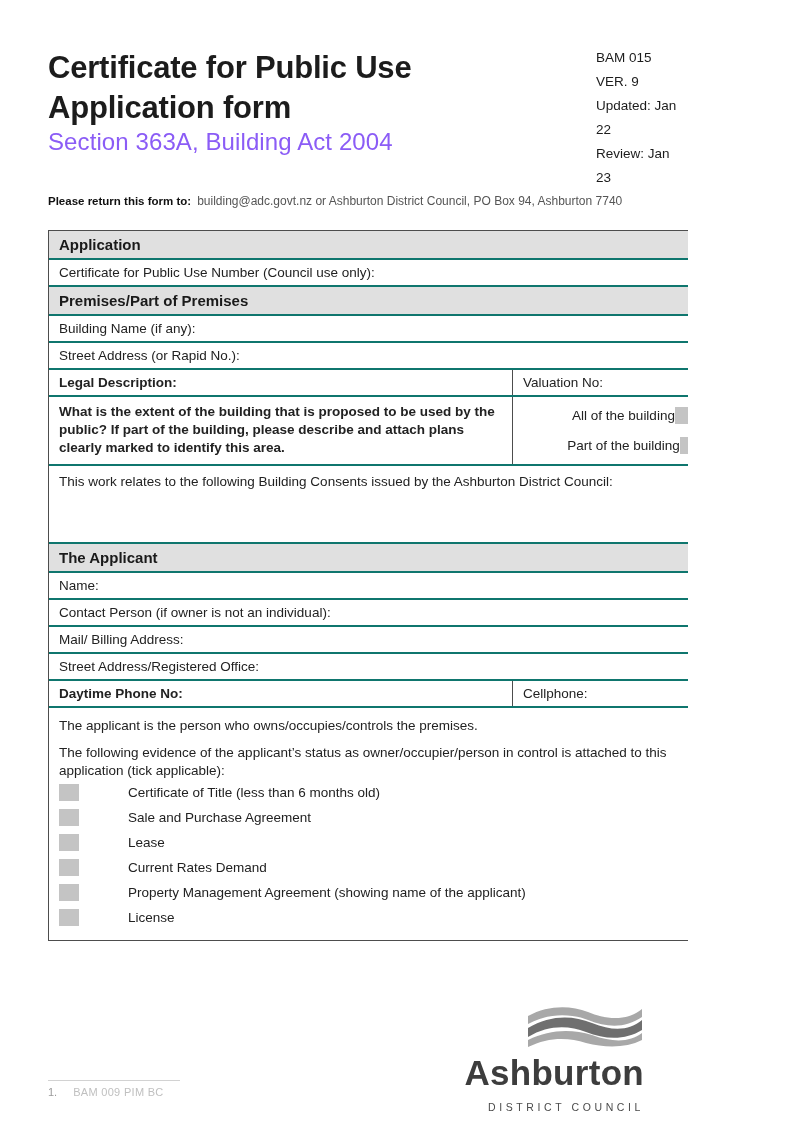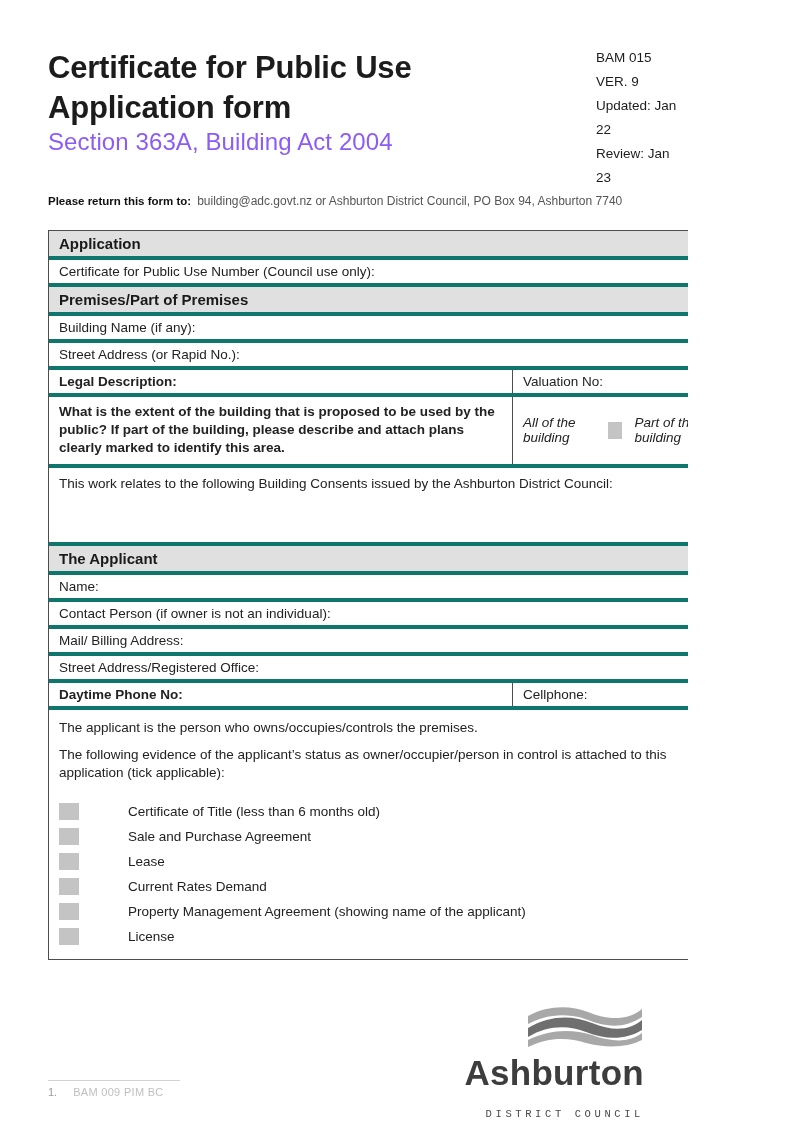--- a/index.html
+++ b/index.html
@@ -42,21 +42,21 @@
   .return-line { margin-top: 38px; font-size: 12px; }
   .return-label { font-weight: 700; color: #111; font-size: 11.5px; margin-right: 6px; }
   .return-text { color: #555; }
 
   
   .form-table {
     margin-top: 22px;
     border: 1px solid #4d4d4d;
     width: 704px;
   }
-  .form-table > div { border-bottom: 4px solid #0f766e; }
+  .form-table > div { border-bottom: 2px solid #0f766e; }
   .form-table > div:last-child { border-bottom: none; }
 
   .section-row {
     min-height: 29px;
     background: #e0e0e0;
     display: flex;
     align-items: center;
     padding: 4px 10px;
     font-size: 15px;
     font-weight: 700;
@@ -81,26 +81,25 @@
   }
   .row.split .cell-right {
     width: 238px;
     display: flex;
     align-items: center;
     padding: 4px 10px;
   }
   .row.tall-extent { min-height: 58px; }
   .row.tall-extent .cell-left { line-height: 1.35; padding: 6px 12px 6px 10px; }
   .cell-right.options {
-    flex-direction: row;
+    flex-direction: column;
     justify-content: center;
     align-items: stretch;
     padding: 4px 8px 4px 10px;
     gap: 13px;
-    font-style: italic;
   }
   .opt-row { display: flex; align-items: center; }
   .opt-row .opt-label { font-size: 13.5px; color: #222; }
   .cb {
     display: inline-block;
     background: #c4c4c4;
   }
   .cb-sm { width: 17px; height: 17px; margin-left: auto; }
 
   .row.tall-consents {
@@ -111,21 +110,21 @@
   }
 
   .row.evidence {
     display: block;
     min-height: 228px;
     padding: 9px 12px 10px 10px;
     line-height: 1.35;
   }
   .evidence p { font-size: 13.5px; color: #222; }
   .evidence .p2 { margin-top: 9px; max-width: 655px; }
-  .evidence-list { margin-top: 17px; }
+  .evidence-list { }
   .evidence-item { display: flex; align-items: center; height: 25px; }
   .cb-list { width: 20px; height: 17px; margin-right: 49px; flex: 0 0 auto; }
   .evidence-item .ev-label { font-size: 13.5px; color: #222; }
 
   
   .footer-ref {
     position: absolute;
     left: 48px;
     top: 1080px;
     width: 132px;
@@ -150,22 +149,21 @@
     color: #3d3d3d;
     line-height: 1.05;
     letter-spacing: 0.3px;
     margin-top: 3px;
   }
   .logo-sub {
     font-size: 10.5px;
     font-weight: 500;
     color: #4a4a4a;
     letter-spacing: 3.6px;
-    margin-top: 16px;
-    font-family: Liberation Mono, monospace;
+    margin-top: 9px;
   }
 </style>
 </head>
 <body>
 
 <div class="page">
   <div class="content">
 
     <h1 class="title">Certificate for Public Use Application form</h1>
 

